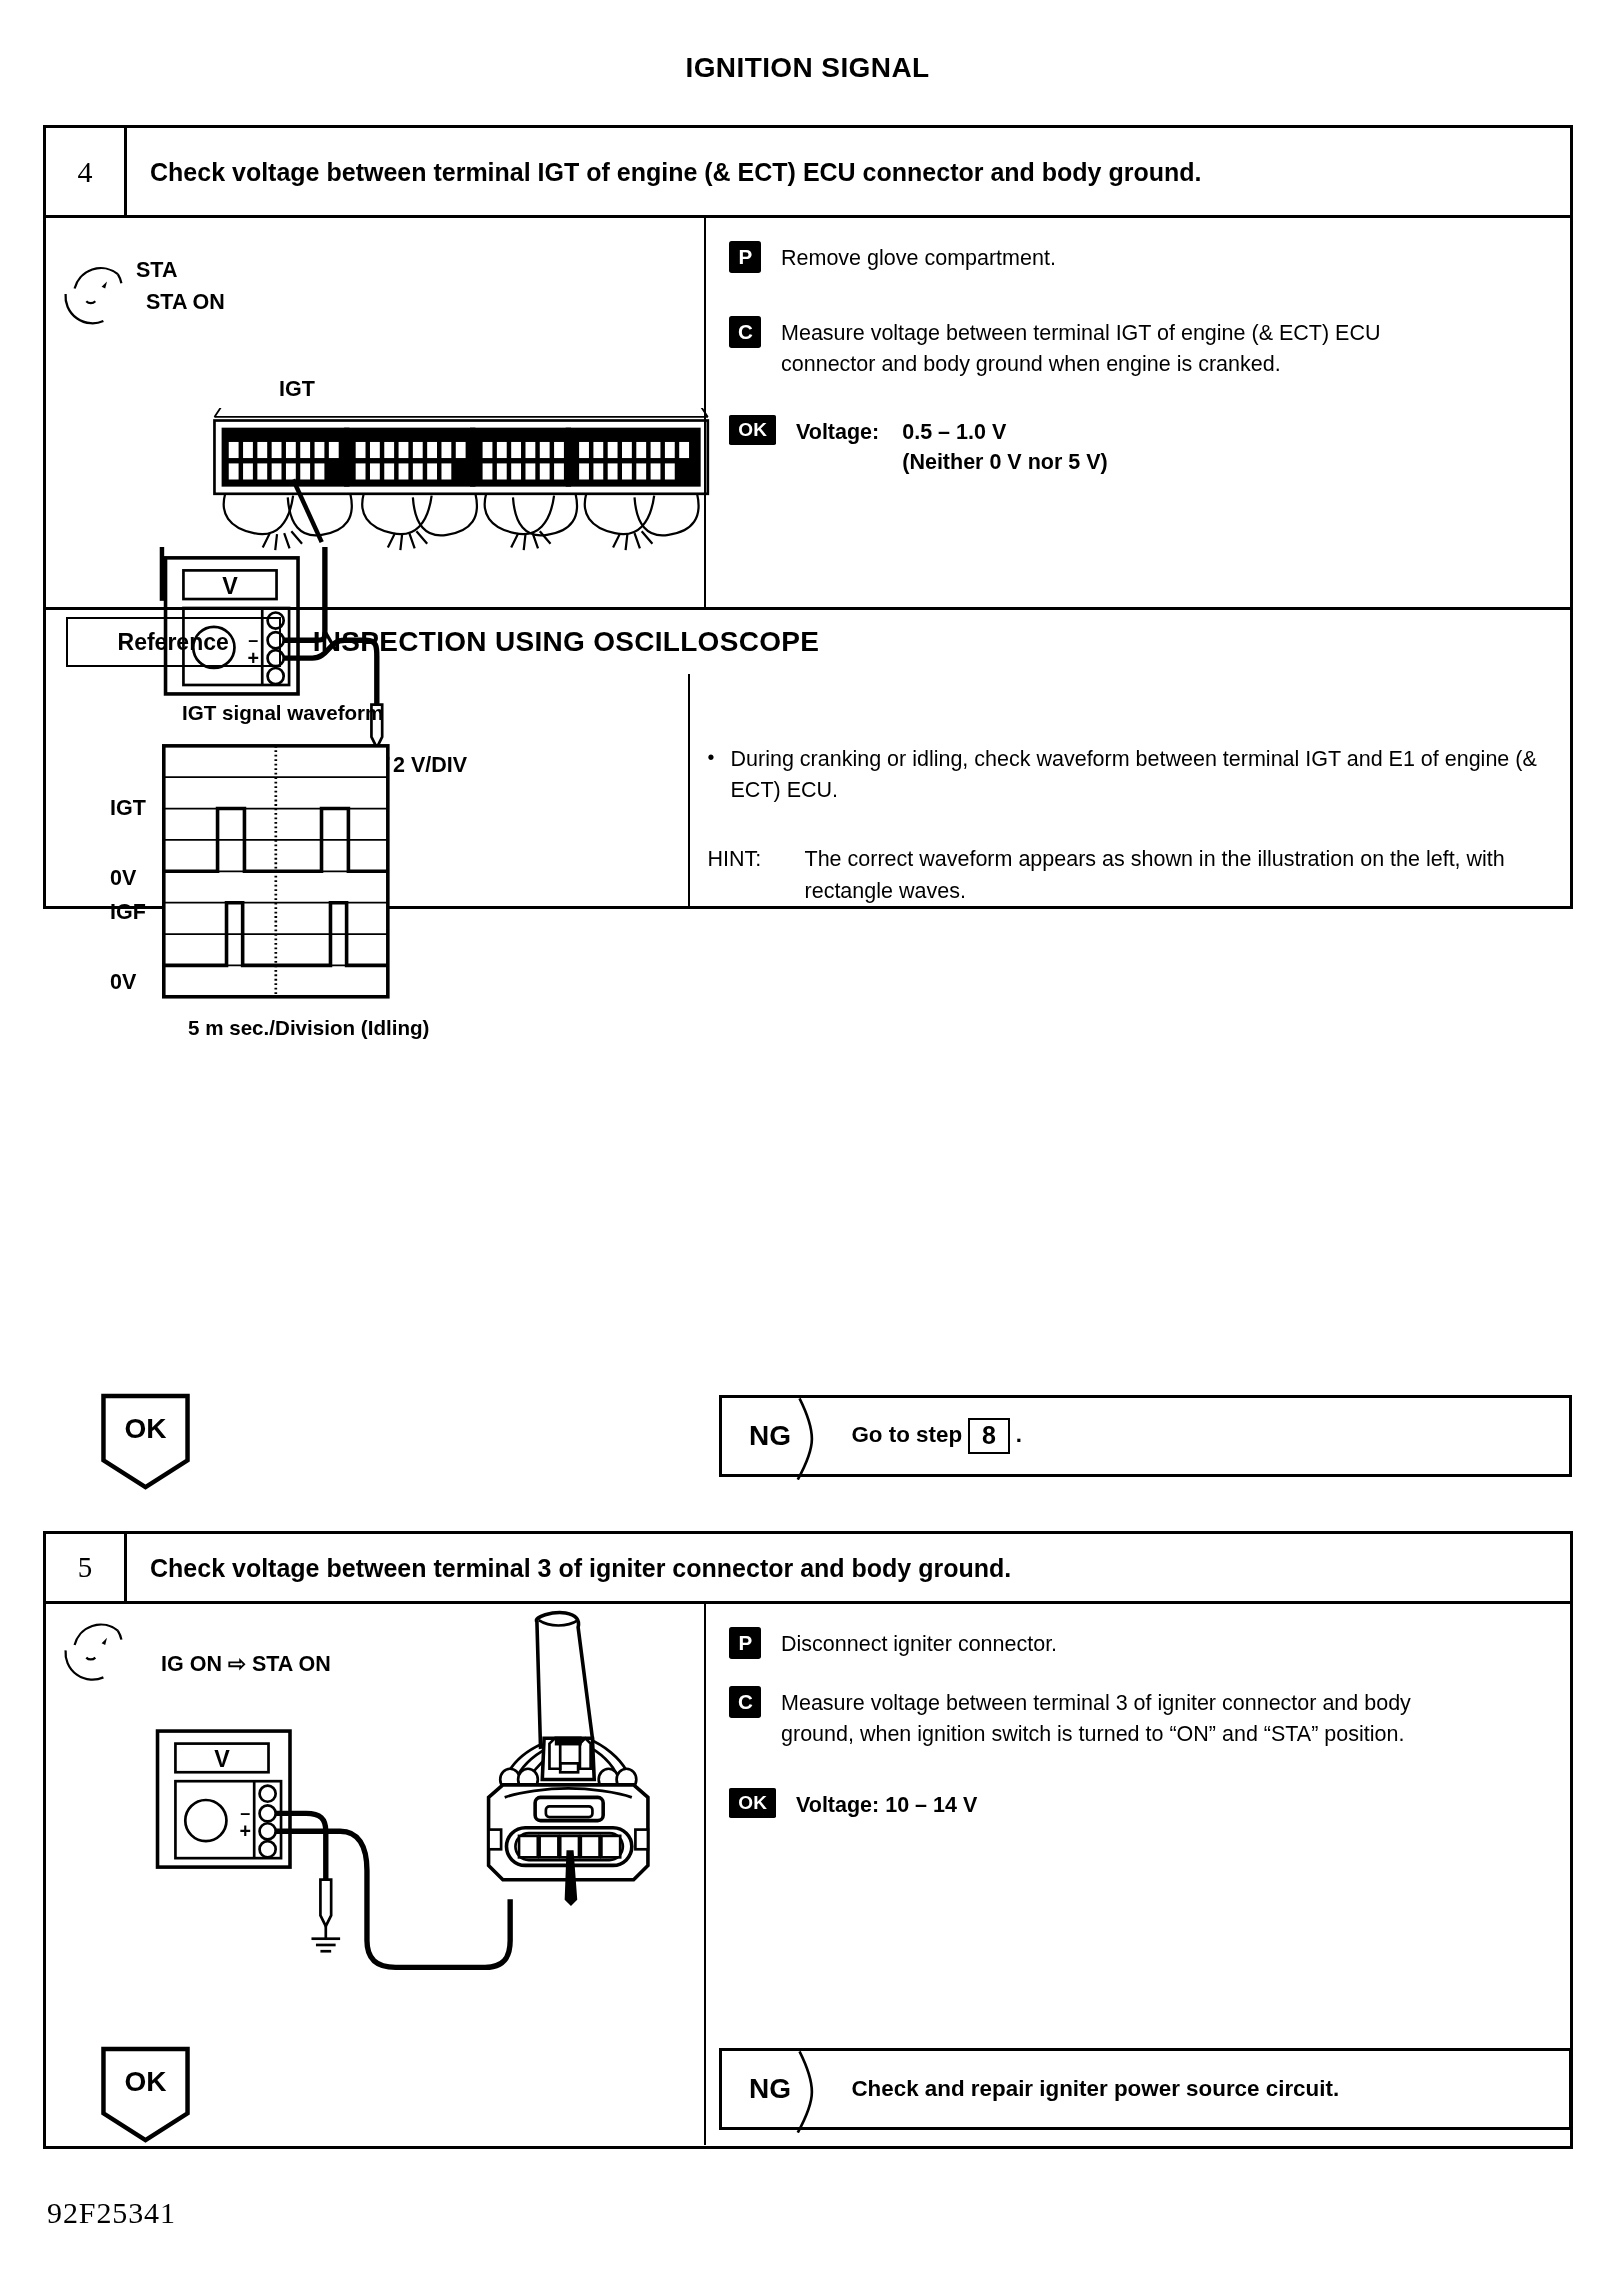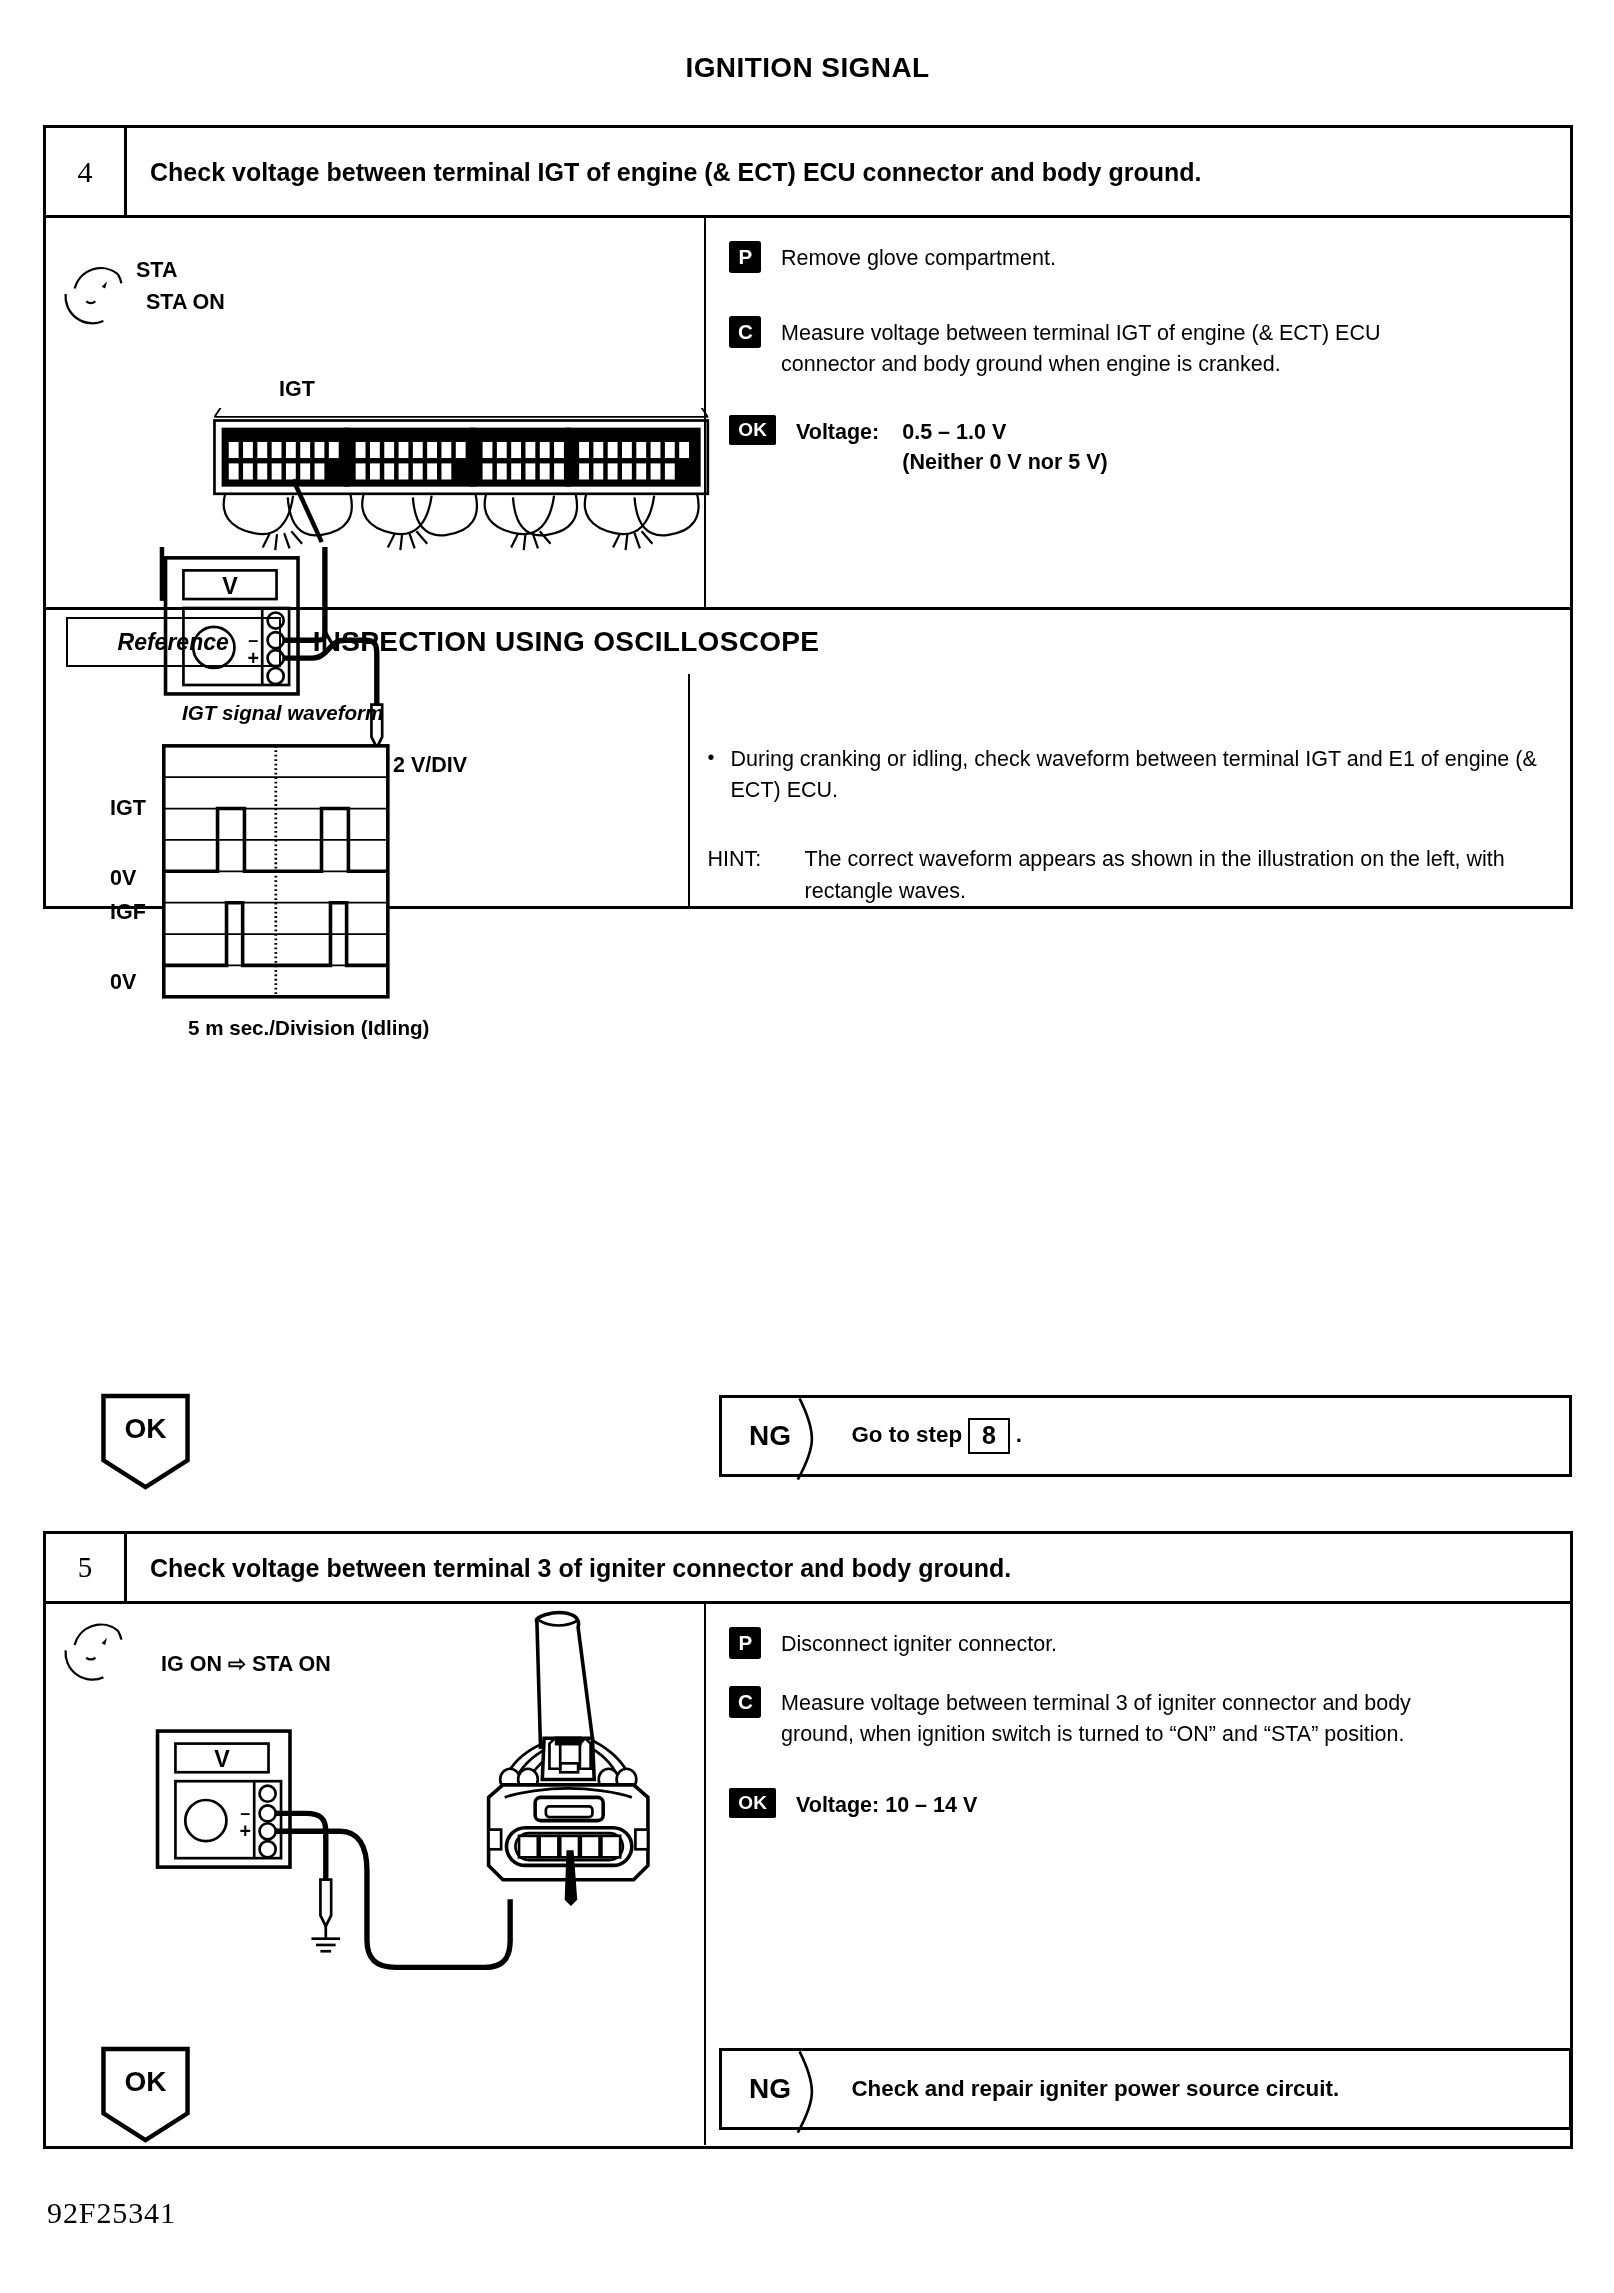--- a/index.html
+++ b/index.html
@@ -148,21 +148,20 @@
   .ref-tag {
     margin: 7.2px 0 7.2px 19.7px;
     width: 215px;
     border: 2.7px solid #000;
     box-sizing: border-box;
     display: flex;
     align-items: center;
     justify-content: center;
     font-size: 23px;
     font-weight: bold;
-    font-style: italic;
   }
   .ref-heading {
     display: flex;
     align-items: center;
     padding-left: 32px;
     font-size: 28px;
     font-weight: bold;
     letter-spacing: 0.3px;
   }
 
@@ -459,21 +458,21 @@
 
     <div class="ref-band" style="top:479px;">
       <div class="ref-tag">Reference</div>
       <div class="ref-heading">INSPECTION USING OSCILLOSCOPE</div>
     </div>
 
     <div class="ref-body" style="top:546px; height:233px;">
 
       <div class="body-left" style="width:661px; position:relative;">
 
-        <div class="scope-caption-top" style="left:136px; top:27px;font-style:italic;">IGT signal waveform</div>
+        <div class="scope-caption-top" style="left:136px; top:27px;">IGT signal waveform</div>
 
         <div class="scope-ylabel" style="left:64px; top:122px;">IGT</div>
         <div class="scope-ylabel" style="left:64px; top:192px;">0V</div>
         <div class="scope-ylabel" style="left:64px; top:226px;">IGF</div>
         <div class="scope-ylabel" style="left:64px; top:296px;">0V</div>
 
         <div class="scope-vdiv" style="left:347px; top:79px;">2 V/DIV</div>
 
         <svg width="233" height="260" style="position:absolute;left:116px;top:70px;" viewBox="0 0 260 290">
           <rect x="2" y="2" width="250" height="280" fill="#fff" stroke="#000" stroke-width="4"></rect>

